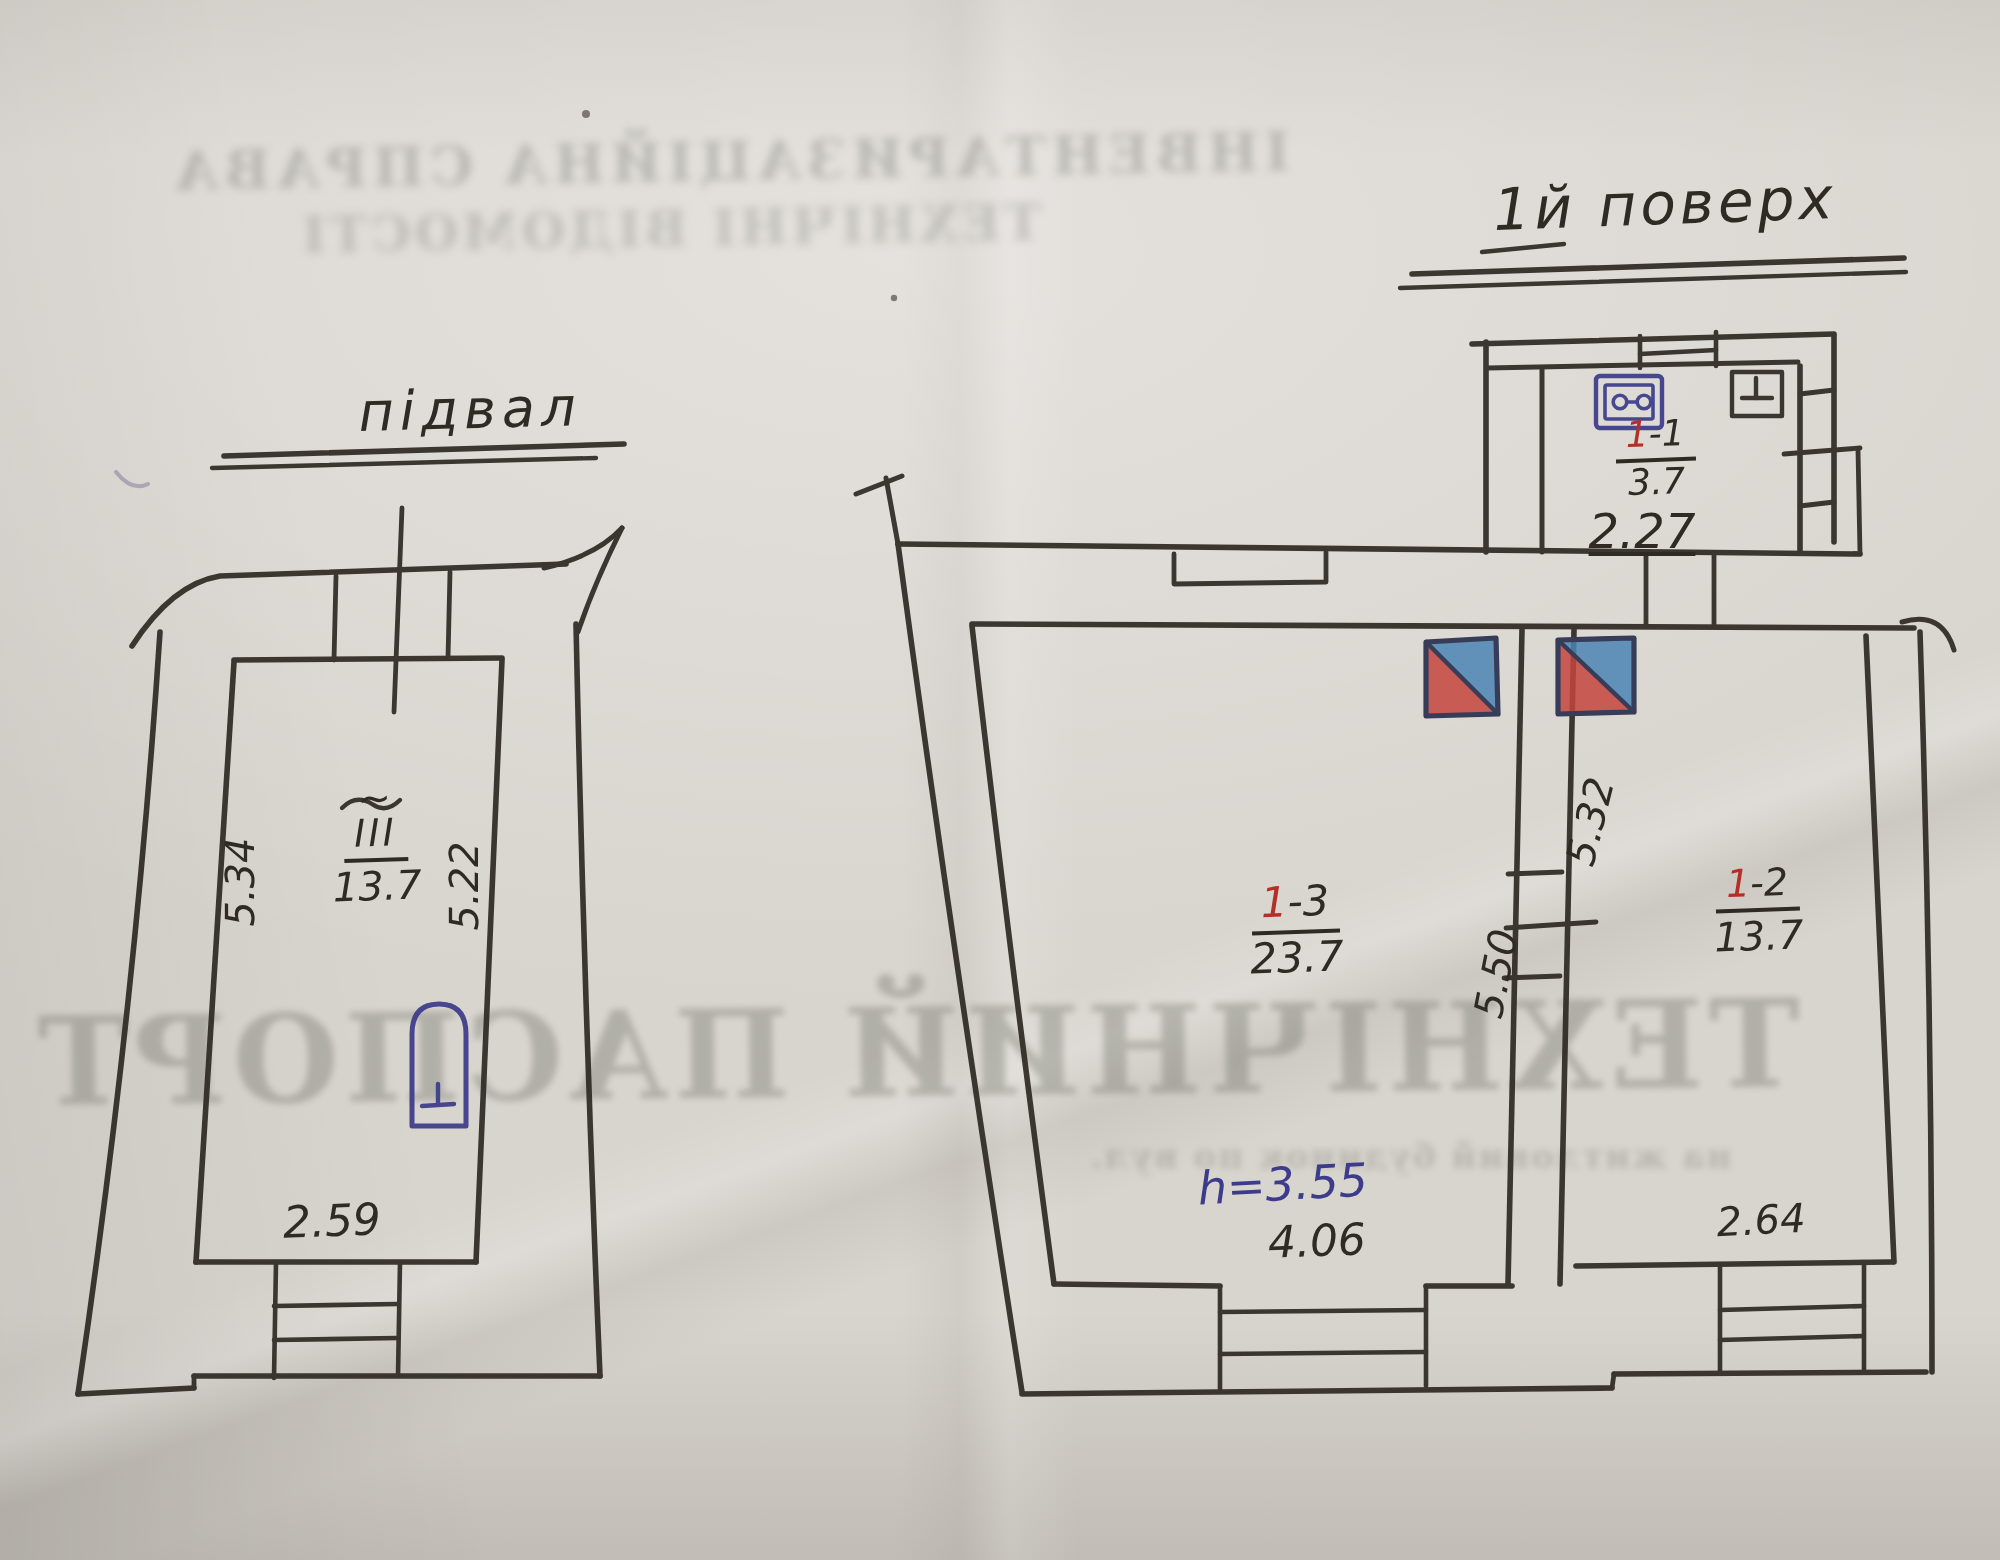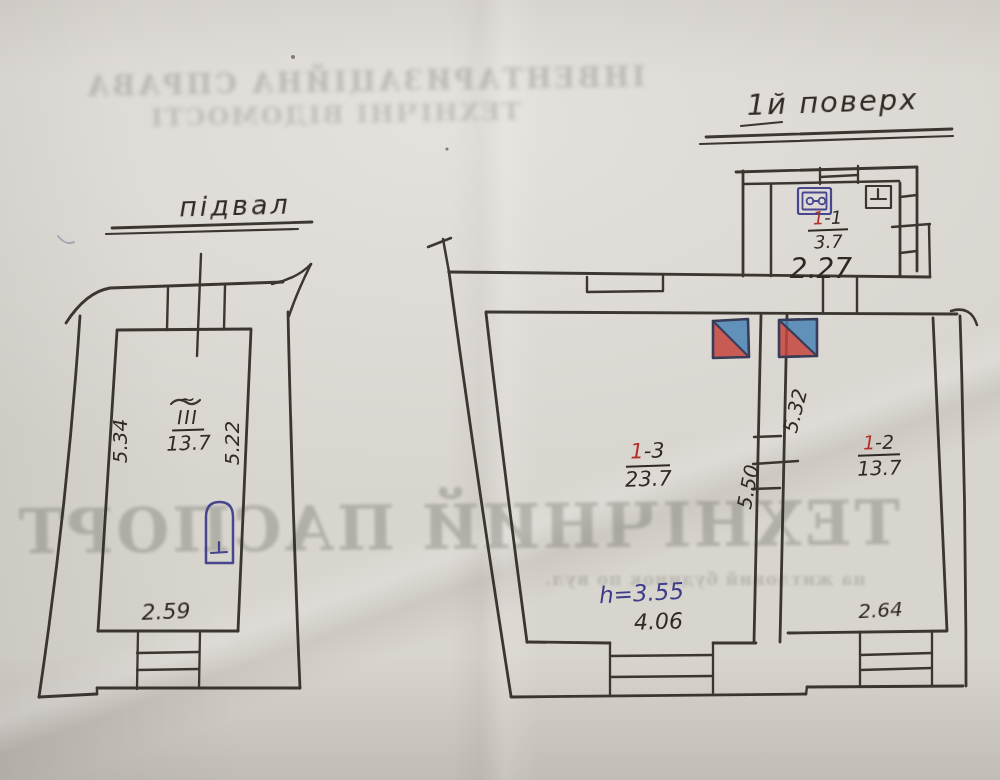--- a/index.html
+++ b/index.html
@@ -202,21 +202,21 @@
   <div class="lbl" style="left:126px;top:600px;width:80px;font-size:22px;transform:rotate(-2deg);">2.59</div>
 
   <div class="lbl" style="left:715px;top:86px;width:235px;font-size:29px;letter-spacing:2px;transform:rotate(-2deg);">1й поверх</div>
 
   <div class="lbl frac" style="left:798px;top:208px;width:60px;font-size:18px;transform:rotate(-2deg);">
     <span class="num">
       <span class="red">1</span><span>-1</span>
     </span>
     <span class="den">3.7</span>
   </div>
-  <div class="lbl" style="left:789px;top:253px;width:64px;font-size:28px;">2.27</div>
+  <div class="lbl" style="left:789px;top:253px;width:64px;font-size:24px;text-decoration:underline;">2.27</div>
 
   <div class="lbl frac" style="left:606px;top:440px;width:84px;font-size:21px;transform:rotate(-2deg);">
     <span class="num">
       <span class="red">1</span><span>-3</span>
     </span>
     <span class="den">23.7</span>
   </div>
 
   <div class="lbl frac" style="left:843px;top:432px;width:72px;font-size:19px;transform:rotate(-2deg);">
     <span class="num">

